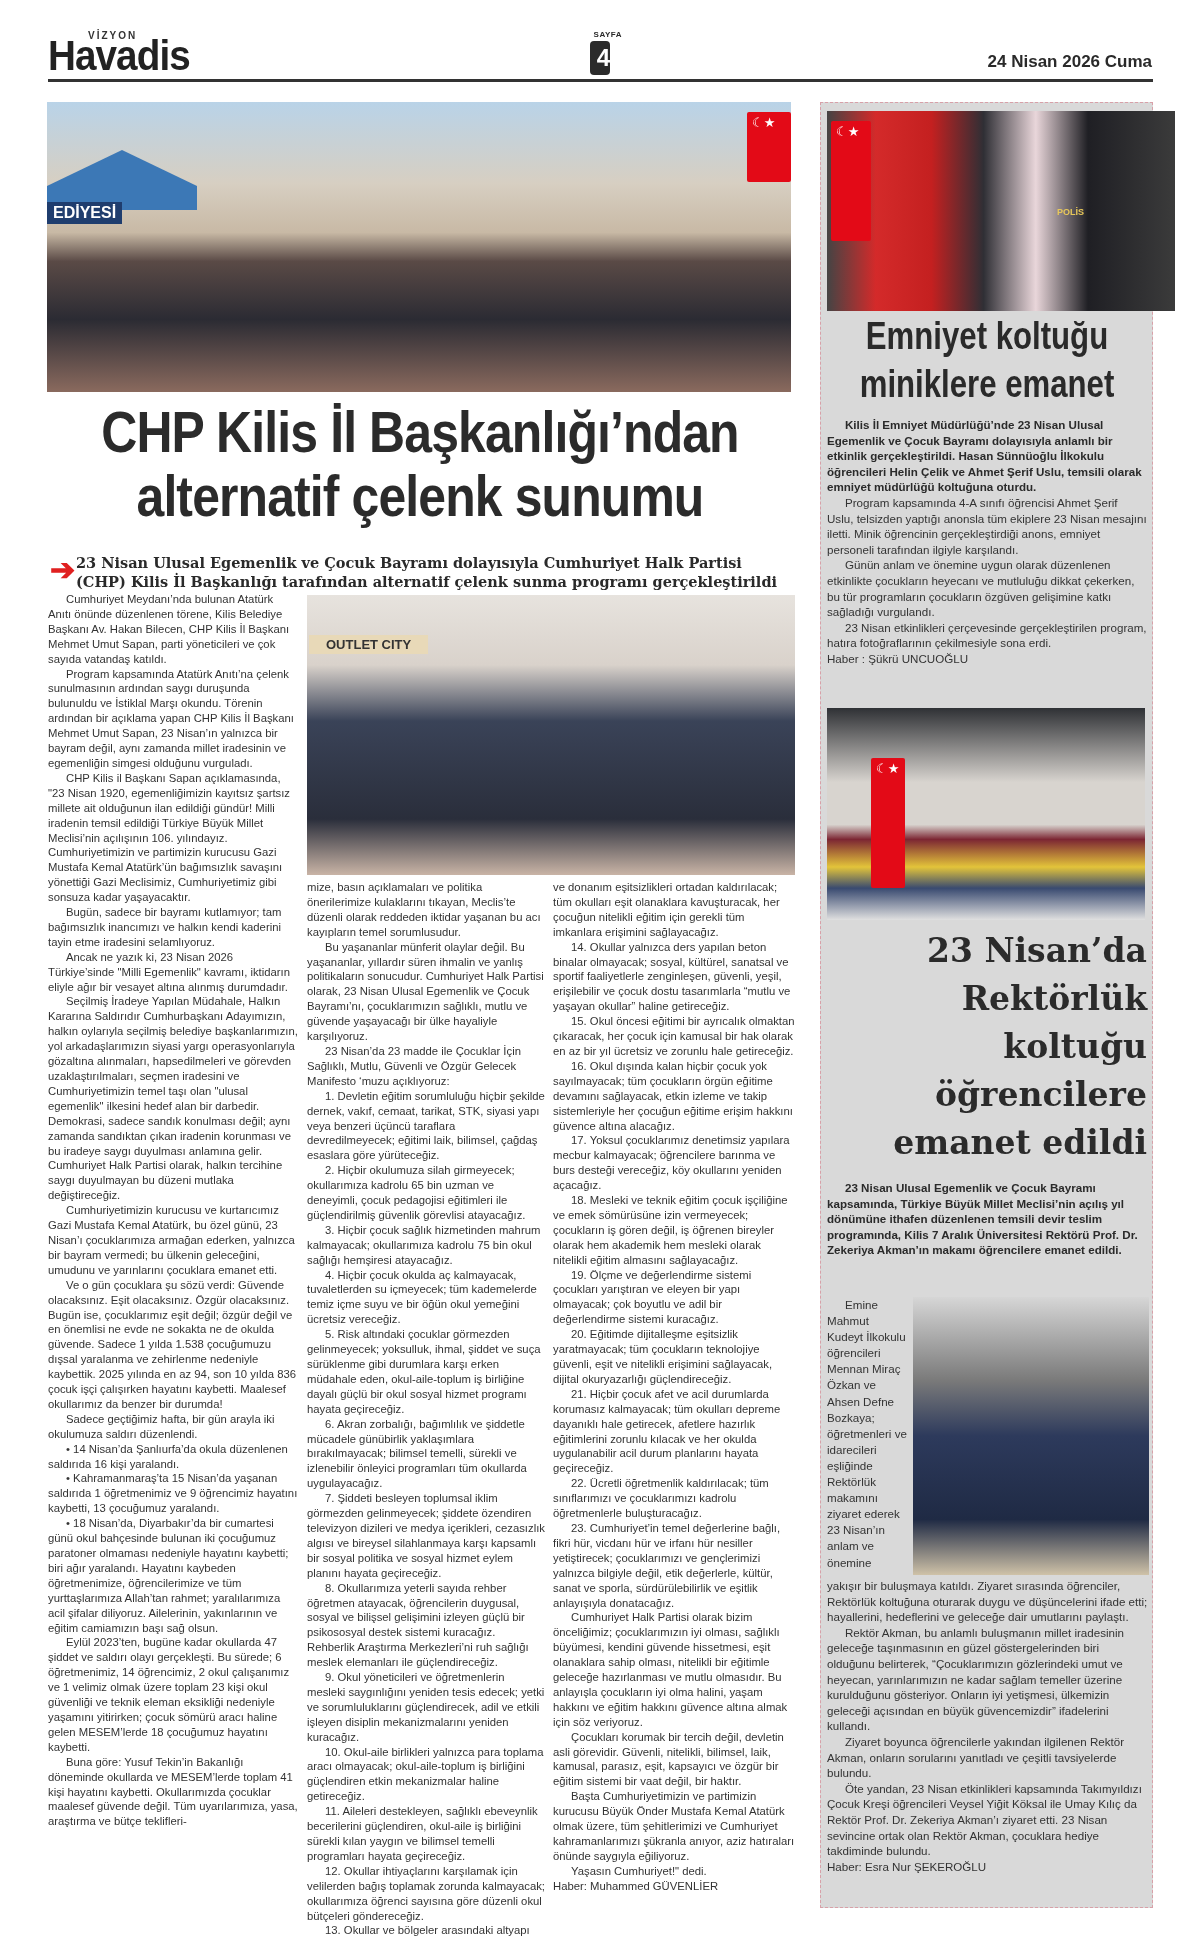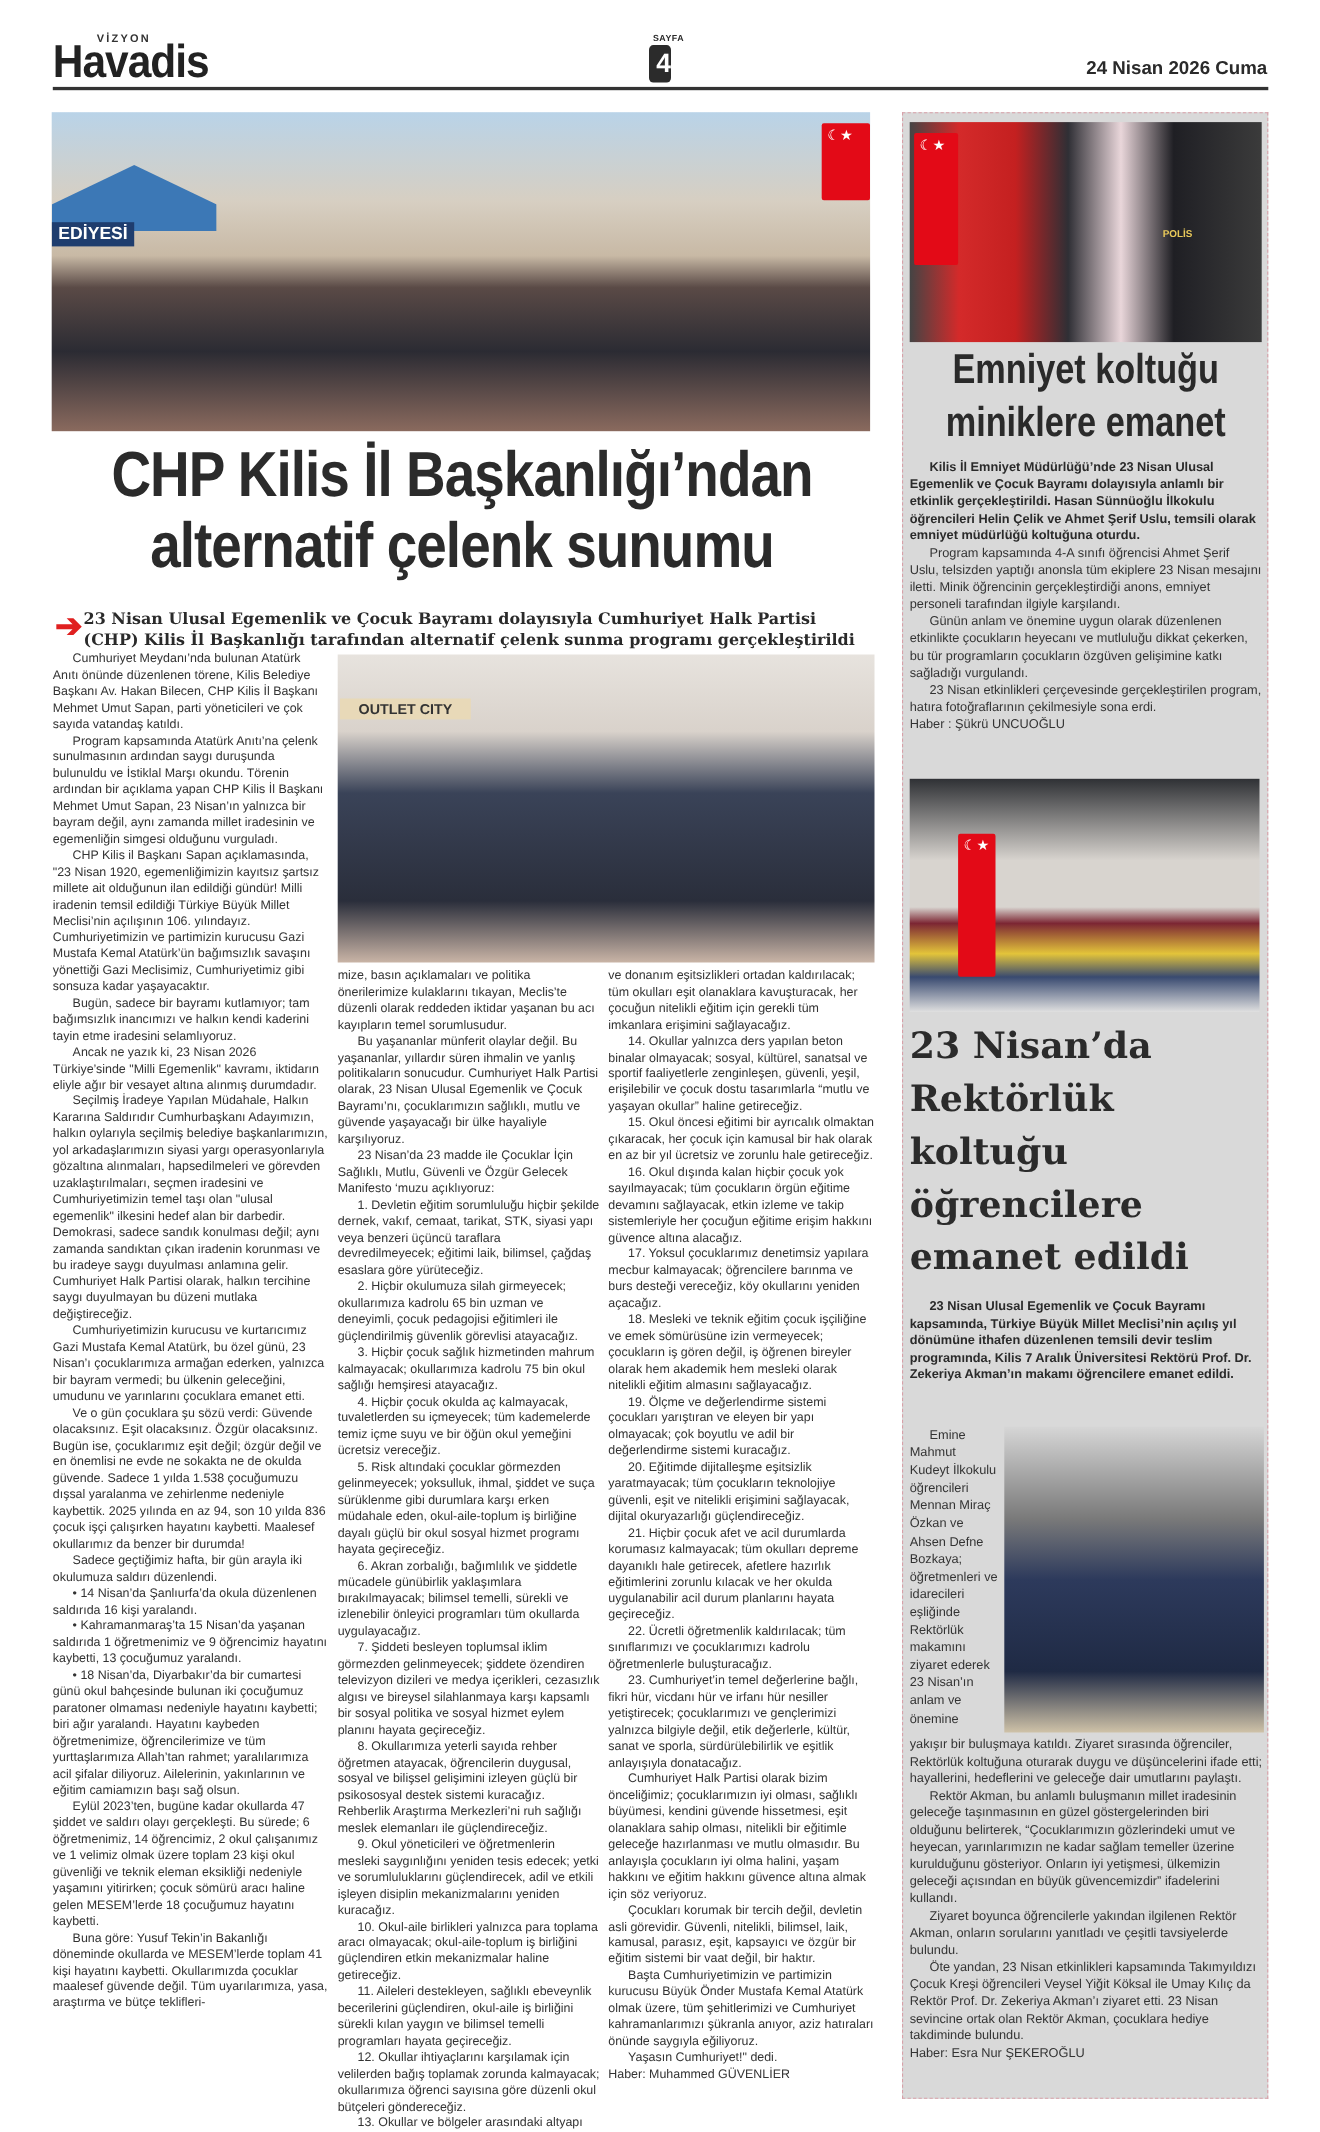--- a/index.html
+++ b/index.html
@@ -12,21 +12,21 @@
   .logo .main{position:absolute;left:0;top:6px;font-family:"Liberation Sans",sans-serif;font-weight:bold;font-size:42px;letter-spacing:-1px;transform:scaleX(0.92);transform-origin:left;color:#222;line-height:44px}
   .sayfa{left:578px;top:30px;width:44px;text-align:right}
   .sayfa .lbl{font-size:8px;font-weight:bold;letter-spacing:.5px}
   .sayfa .num{margin:2px auto 0;width:20px;height:34px;background:#2b2b2b;color:#fff;border-radius:4px;font-size:24px;font-weight:bold;line-height:34px}
   .date{right:48px;top:52px;font-size:17px;font-weight:bold;color:#2a2a2a}
   .rule{left:48px;top:79px;width:1105px;height:3px;background:#333}
   
   .photo{overflow:hidden}
   .ph-main{left:47px;top:102px;width:744px;height:290px;background:linear-gradient(180deg,#b9d3e8 0%,#d7cfc2 28%,#c8b9a5 45%,#5a4a46 55%,#2b2b33 75%,#8a6a5e 100%)}
   .ph-inner{left:307px;top:595px;width:488px;height:280px;background:linear-gradient(180deg,#e7e3de 0%,#d9d2cb 25%,#3a4358 45%,#2a2e3b 80%,#c9b4a6 100%)}
-  .ph-r1{left:827px;top:111px;width:320px;height:200px;background:linear-gradient(90deg,#444 0%,#d42a2a 14%,#c42020 30%,#2f2f35 45%,#e9d6da 60%,#1f1f24 75%,#3b3b3b 100%)}
+  .ph-r1{left:827px;top:111px;width:348px;height:200px;background:linear-gradient(90deg,#444 0%,#d42a2a 14%,#c42020 30%,#2f2f35 45%,#e9d6da 60%,#1f1f24 75%,#3b3b3b 100%)}
   .ph-r2{left:827px;top:708px;width:318px;height:212px;background:linear-gradient(180deg,#2f3135 0%,#d8d4cf 35%,#d8d4cf 55%,#7c2633 62%,#e3c43a 75%,#394a70 85%,#e0e0e0 100%)}
   .ph-r3{left:913px;top:1297px;width:236px;height:278px;background:linear-gradient(180deg,#d6d6d6 0%,#7a7a7a 30%,#2d3a5c 50%,#1f2a44 80%,#cfc2a8 100%)}
   .flag{position:absolute;width:34px;height:22px;background:#e30a17;border-radius:2px}
   .flag:after{content:"☾★";position:absolute;left:5px;top:1px;color:#fff;font-size:13px;line-height:20px}
   
   .h-main{left:48px;top:400px;width:744px;text-align:center;font-family:"Liberation Sans",sans-serif;font-weight:bold;font-size:58px;line-height:64px;color:#2b2b2b;transform:scaleX(0.86);transform-origin:center top;letter-spacing:-1px}
   .deck{left:50px;top:553px;width:745px}
   .deck .arrow{position:absolute;left:0;top:2px;color:#e02020;font-size:30px;font-weight:bold;line-height:30px}
   .deck .txt{margin-left:26px;font-family:"DejaVu Serif",serif;font-weight:bold;font-size:14.5px;line-height:19px;color:#2a2a2a}
   
@@ -36,21 +36,21 @@
   .c2{left:307px;top:880px;width:238px}
   .c3{left:553px;top:880px;width:242px}
   .byline{text-align:left;text-indent:0 !important}
   
   .rbox{left:820px;top:102px;width:333px;height:1806px;background:#d9d9d9;border:1px dashed #d8a0a8}
   .rh1{left:827px;top:312px;width:320px;text-align:center;font-weight:bold;font-size:38px;line-height:48px;color:#2a2a2a;transform:scaleX(0.82);transform-origin:center top}
   .rb{font-size:11.6px;line-height:15.6px;color:#333}
   .rb p{text-indent:18px}
   .rb .lead{font-weight:bold;color:#2a2a2a}
   .r1t{left:827px;top:417px;width:320px}
-  .rh2{left:827px;top:927px;width:320px;text-align:left;font-family:"DejaVu Serif",serif;font-weight:bold;font-size:33px;line-height:48px;color:#2b2b2b}
+  .rh2{left:827px;top:927px;width:320px;text-align:right;font-family:"DejaVu Serif",serif;font-weight:bold;font-size:33px;line-height:48px;color:#2b2b2b}
   .r2t{left:827px;top:1180px;width:320px}
   .r2side{left:827px;top:1297px;width:80px;font-size:11.6px;line-height:16.1px;color:#333}
   .r2rest{left:827px;top:1578px;width:322px}
 </style>
 </head>
 <body>
 
 <div class="abs logo">
   <span class="sup">VİZYON</span>
   <span class="main">Havadis</span>

